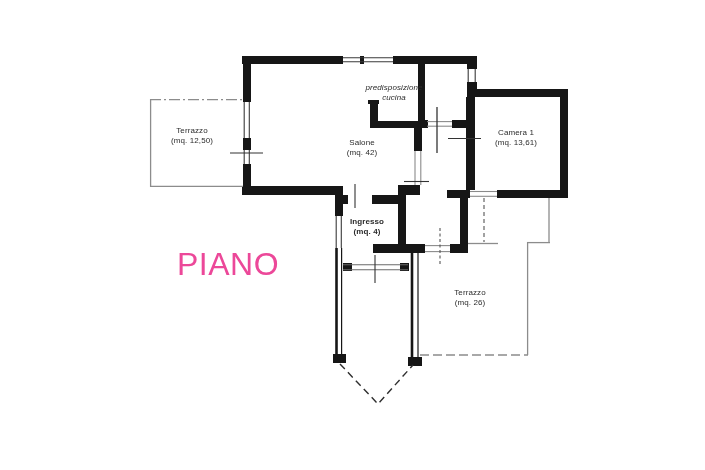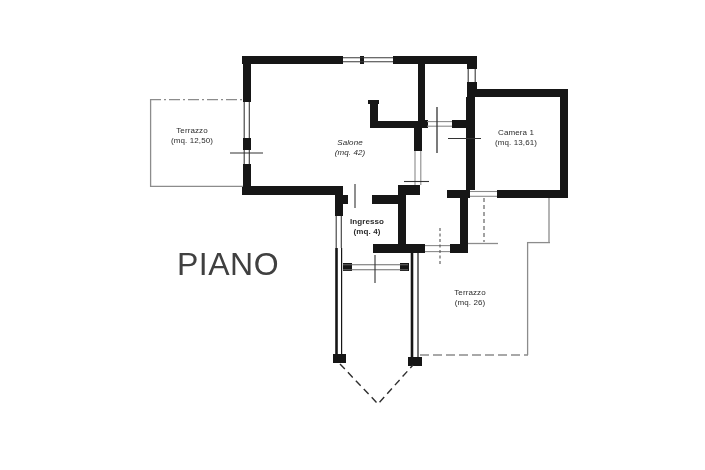--- a/index.html
+++ b/index.html
@@ -9,21 +9,21 @@
   }
   #plan-svg{position:absolute;left:0;top:0;}
   .room-label{
     position:absolute;text-align:center;color:#2b2b2b;
     font-size:8px;line-height:9.5px;letter-spacing:0.1px;white-space:nowrap;
   }
   .room-label div{white-space:nowrap;}
   .room-label.italic{font-style:italic;}
   #floor-title{
     position:absolute;left:138px;top:247px;width:180px;text-align:center;
-    color:#404040;font-size:32px;line-height:35px;letter-spacing:0.5px;
+    color:#ec4899;font-size:32px;line-height:35px;letter-spacing:0.5px;
   }
 </style>
 </head>
 <body>
 
 <div id="stage">
 
   <svg id="plan-svg" width="705" height="470" viewBox="0 0 705 470">
 
     <g fill="#161616">
@@ -134,25 +134,29 @@
     </g>
 
     <path d="M340,364 L378,404 L413,365" fill="none" stroke="#2e2e2e" stroke-width="1.4" stroke-dasharray="7 4.5"></path>
   </svg>
 
   <div class="room-label" style="left:152px;top:126px;width:80px;">
     <div>Terrazzo</div>
     <div>(mq. 12,50)</div>
   </div>
 
-  <div class="room-label" style="left:310px;top:138px;width:80px;font-style:italic;">
+  <div class="room-label" style="left:322px;top:138px;width:80px;">
     <div>Salone</div>
     <div>(mq. 42)</div>
   </div>
 
+  <div class="room-label italic" style="left:354px;top:83px;width:80px;">
+    <div>predisposizione</div>
+    <div>cucina</div>
+  </div>
 
 
   <div class="room-label" style="left:476px;top:128px;width:80px;">
     <div>Camera 1</div>
     <div>(mq. 13,61)</div>
   </div>
 
   <div class="room-label" style="left:327px;top:217px;width:80px;font-weight:bold;">
     <div>Ingresso</div>
     <div>(mq. 4)</div>

